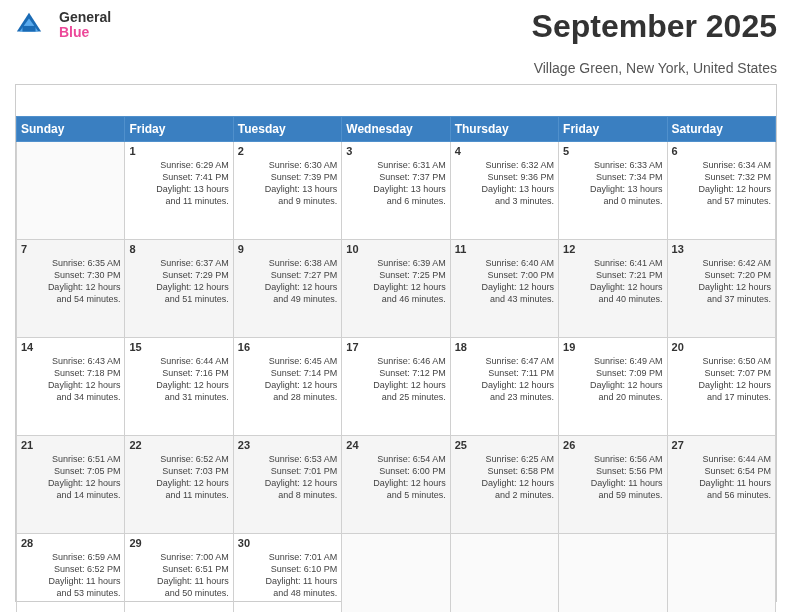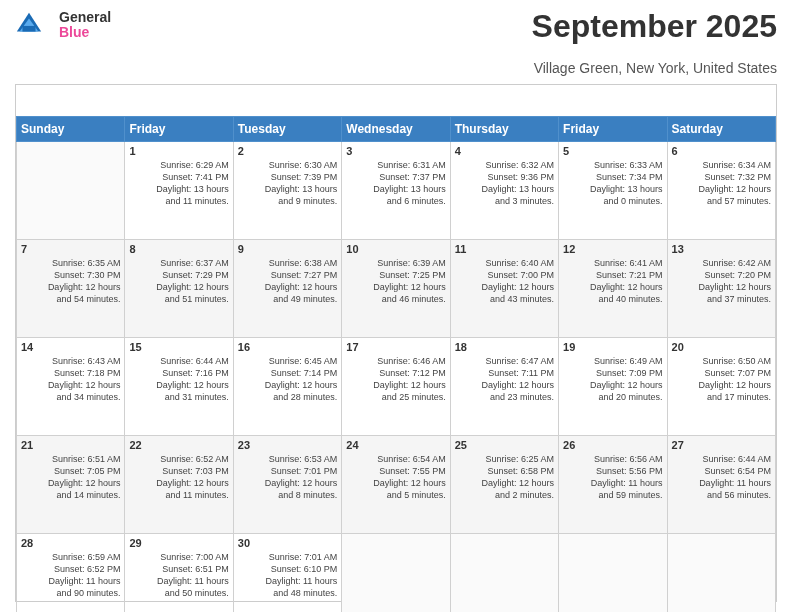--- a/index.html
+++ b/index.html
@@ -241,39 +241,39 @@
             <td>
               <span class="day-number">22</span>
               <div class="cell-text"><span>Sunrise: 6:52 AM</span><br><span>Sunset: 7:03 PM</span><br><span>Daylight: 12 hours</span><br><span>and 11 minutes.</span></div>
             </td>
             <td>
               <span class="day-number">23</span>
               <div class="cell-text"><span>Sunrise: 6:53 AM</span><br><span>Sunset: 7:01 PM</span><br><span>Daylight: 12 hours</span><br><span>and 8 minutes.</span></div>
             </td>
             <td>
               <span class="day-number">24</span>
-              <div class="cell-text"><span>Sunrise: 6:54 AM</span><br><span>Sunset: 7:55 PM</span><br><span>Daylight: 12 hours</span><br><span>and 5 minutes.</span></div>
+              <div class="cell-text"><span>Sunrise: 6:54 AM</span><br><span>Sunset: 6:00 PM</span><br><span>Daylight: 12 hours</span><br><span>and 5 minutes.</span></div>
             </td>
             <td>
               <span class="day-number">25</span>
               <div class="cell-text"><span>Sunrise: 6:25 AM</span><br><span>Sunset: 6:58 PM</span><br><span>Daylight: 12 hours</span><br><span>and 2 minutes.</span></div>
             </td>
             <td>
               <span class="day-number">26</span>
               <div class="cell-text"><span>Sunrise: 6:56 AM</span><br><span>Sunset: 5:56 PM</span><br><span>Daylight: 11 hours</span><br><span>and 59 minutes.</span></div>
             </td>
             <td>
               <span class="day-number">27</span>
               <div class="cell-text"><span>Sunrise: 6:44 AM</span><br><span>Sunset: 6:54 PM</span><br><span>Daylight: 11 hours</span><br><span>and 56 minutes.</span></div>
             </td>
           </tr>
           <tr>
             <td>
               <span class="day-number">28</span>
-              <div class="cell-text"><span>Sunrise: 6:59 AM</span><br><span>Sunset: 6:52 PM</span><br><span>Daylight: 11 hours</span><br><span>and 90 minutes.</span></div>
+              <div class="cell-text"><span>Sunrise: 6:59 AM</span><br><span>Sunset: 6:52 PM</span><br><span>Daylight: 11 hours</span><br><span>and 53 minutes.</span></div>
             </td>
             <td>
               <span class="day-number">29</span>
               <div class="cell-text"><span>Sunrise: 7:00 AM</span><br><span>Sunset: 6:51 PM</span><br><span>Daylight: 11 hours</span><br><span>and 50 minutes.</span></div>
             </td>
             <td>
               <span class="day-number">30</span>
               <div class="cell-text"><span>Sunrise: 7:01 AM</span><br><span>Sunset: 6:10 PM</span><br><span>Daylight: 11 hours</span><br><span>and 48 minutes.</span></div>
             </td>
             <td class="empty-cell"></td>

